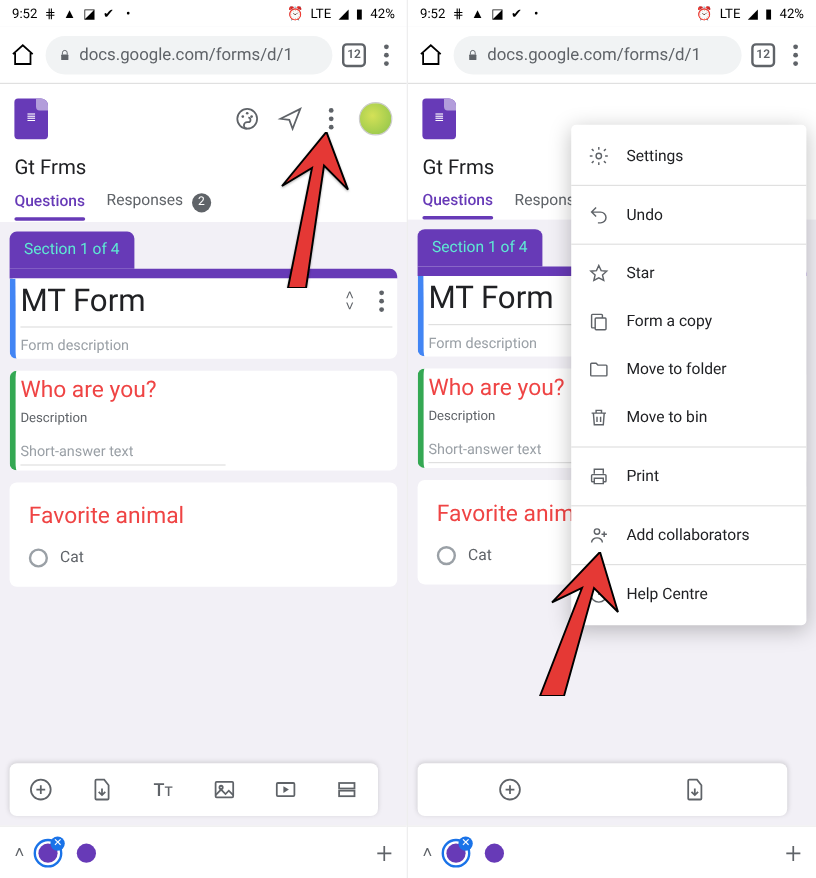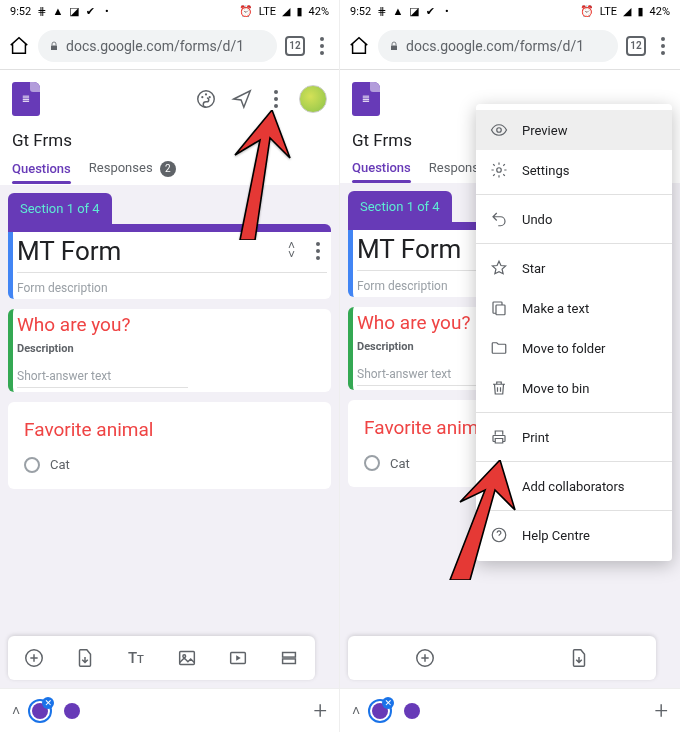--- a/index.html
+++ b/index.html
@@ -42,21 +42,21 @@
   .section-chip { background: #673ab7; color: #5eead4; padding: 8px 12px; font-size: 13px; border-radius: 6px 6px 0 0; display: inline-block; }
   .purplebar { background: #673ab7; height: 8px; border-radius: 0 6px 0 0; }
   .card { background: #fff; border-radius: 0 0 6px 6px; padding: 4px; position: relative; margin-bottom: 10px; }
   .card.acc-blue { border-left: 5px solid #4285f4; }
   .card.acc-green { border-left: 5px solid #34a853; margin-top: 10px; border-radius: 6px; }
   .card-title { font-size: 26px; color: #202124; border-bottom: 1px solid #e0e0e0; padding-bottom: 6px; display: flex; align-items: center; }
   .card-title .grow { flex: 1; }
   .collapse-ic { font-size: 12px; color: #5f6368; margin-right: 14px; line-height: 0.7; display: flex; flex-direction: column; }
   .desc { font-size: 12px; color: #9aa0a6; margin-top: 8px; }
   .qtitle { font-size: 19px; color: #ef4444; margin-bottom: 6px; }
-  .qdesc { font-size: 11px; color: #5f6368; margin-bottom: 14px; font-weight: bold; }
+  .qdesc { font-size: 11px; color: #5f6368; margin-bottom: 14px; }
   .short-ans { font-size: 12px; color: #9aa0a6; border-bottom: 1px solid #e0e0e0; padding-bottom: 4px; width: 55%; }
   .plaincard { background: #fff; border-radius: 6px; padding: 16px; margin-top: 10px; }
   .radio-row { display: flex; align-items: center; gap: 10px; font-size: 13px; color: #5f6368; margin-top: 16px; }
   .radio-dot { width: 16px; height: 16px; border: 2px solid #9aa0a6; border-radius: 50%; }
 
   
   .toolbox { position: absolute; bottom: 52px; left: 8px; right: 24px; background: #fff; border-radius: 6px; box-shadow: 0 -1px 4px rgba(0,0,0,0.15); display: flex; justify-content: space-around; align-items: center; height: 44px; color: #5f6368; }
   .tool-ic { width: 22px; height: 22px; display: flex; align-items: center; justify-content: center; }
 
   .bottom { position: absolute; bottom: 0; left: 0; right: 0; height: 44px; background: #fff; display: flex; align-items: center; padding: 0 12px; gap: 8px; border-top: 1px solid #eee; }
@@ -351,29 +351,20 @@
           <span class="x">✕</span>
         </div>
     <div class="tabdot">
           <span class="inner"></span>
         </div>
     <div class="hdr-spacer"></div>
     <span class="plus">+</span>
   </div>
 
   <div class="menu">
-    <div class="menu-item hl">
-      <span class="menu-ic">
-            <svg viewBox="0 0 24 24">
-              <path d="M2 12s3.5-7 10-7 10 7 10 7-3.5 7-10 7S2 12 2 12z"></path>
-              <circle cx="12" cy="12" r="3"></circle>
-            </svg>
-          </span>
-      <span>Preview</span>
-    </div>
     <div class="menu-item">
       <span class="menu-ic">
             <svg viewBox="0 0 24 24">
               <circle cx="12" cy="12" r="3"></circle>
               <path d="M12 2v3M12 19v3M4.2 4.2l2.1 2.1M17.7 17.7l2.1 2.1M2 12h3M19 12h3M4.2 19.8l2.1-2.1M17.7 6.3l2.1-2.1"></path>
             </svg>
           </span>
       <span>Settings</span>
     </div>
     <div class="menu-sep"></div>
@@ -394,21 +385,21 @@
           </span>
       <span>Star</span>
     </div>
     <div class="menu-item">
       <span class="menu-ic">
             <svg viewBox="0 0 24 24">
               <rect x="8" y="8" width="12" height="13" rx="1"></rect>
               <path d="M16 8V5a1 1 0 0 0-1-1H5a1 1 0 0 0-1 1v13a1 1 0 0 0 1 1h3"></path>
             </svg>
           </span>
-      <span>Make a text</span>
+      <span>Form a copy</span>
     </div>
     <div class="menu-item">
       <span class="menu-ic">
             <svg viewBox="0 0 24 24">
               <path d="M3 6a1 1 0 0 1 1-1h5l2 2h9a1 1 0 0 1 1 1v10a1 1 0 0 1-1 1H4a1 1 0 0 1-1-1z"></path>
             </svg>
           </span>
       <span>Move to folder</span>
     </div>
     <div class="menu-item">

